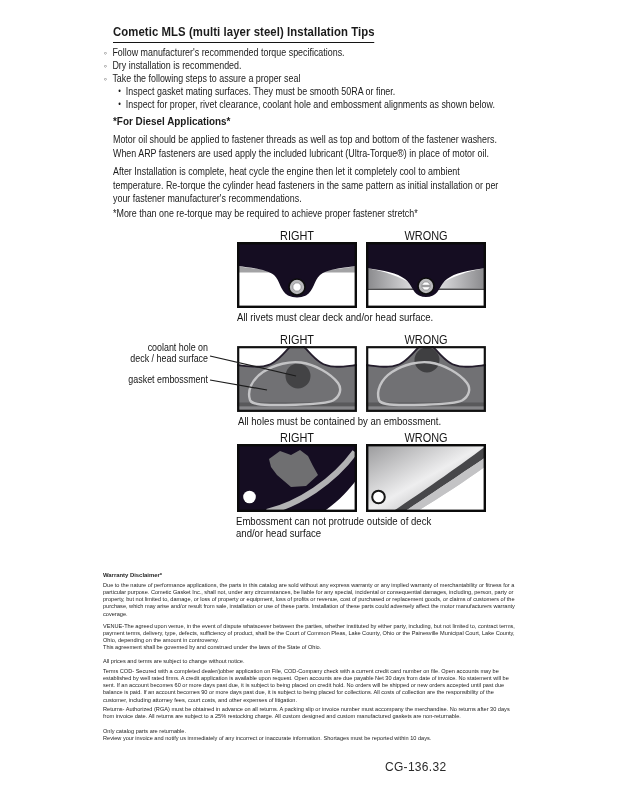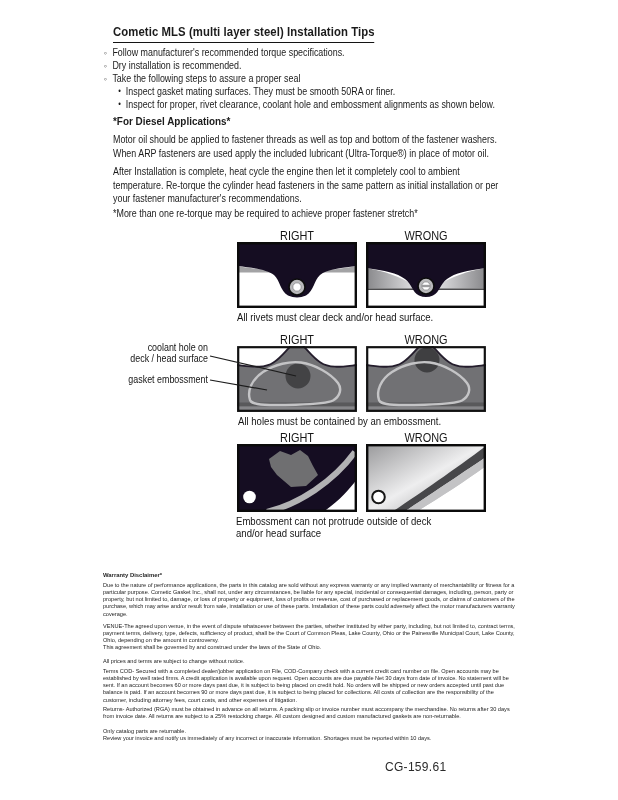--- a/index.html
+++ b/index.html
@@ -210,13 +210,13 @@
   <div>This agreement shall be governed by and construed under the laws of the State of Ohio.</div>
 </div>
 <div class="abs fp fp-3">All prices and terms are subject to change without notice.</div>
 <div class="abs fp fp-4">Terms COD- Secured with a completed dealer/jobber application on File, COD-Company check with a current credit card number on file.  Open accounts may be established by well rated firms.  A credit application is available upon request.  Open accounts are due payable Net 30 days from date of invoice.  No statement will be sent.  If an account becomes 60 or more days past due, it is subject to being placed on credit hold.  No orders will be shipped or new orders accepted until past due balance is paid.  If an account becomes 90 or more days past due, it is subject to being placed for collections.  All costs of collection are the responsibility of the customer, including attorney fees, court costs, and other expenses of litigation.</div>
 <div class="abs fp fp-5">Returns- Authorized (RGA) must be obtained in advance on all returns.  A packing slip or invoice number must accompany the merchandise.  No returns after 30 days from invoice date.  All returns are subject to a 25% restocking charge.  All custom designed and custom manufactured gaskets are non-returnable.</div>
 <div class="abs fp fp-6">
   <div>Only catalog parts are returnable.</div>
   <div>Review your invoice and notify us immediately of any incorrect or inaccurate information.  Shortages must be reported within 10 days.</div>
 </div>
 
-<div class="abs footer">CG-159.61</div>
+<div class="abs footer">CG-136.32</div>
 
 </body></html>

